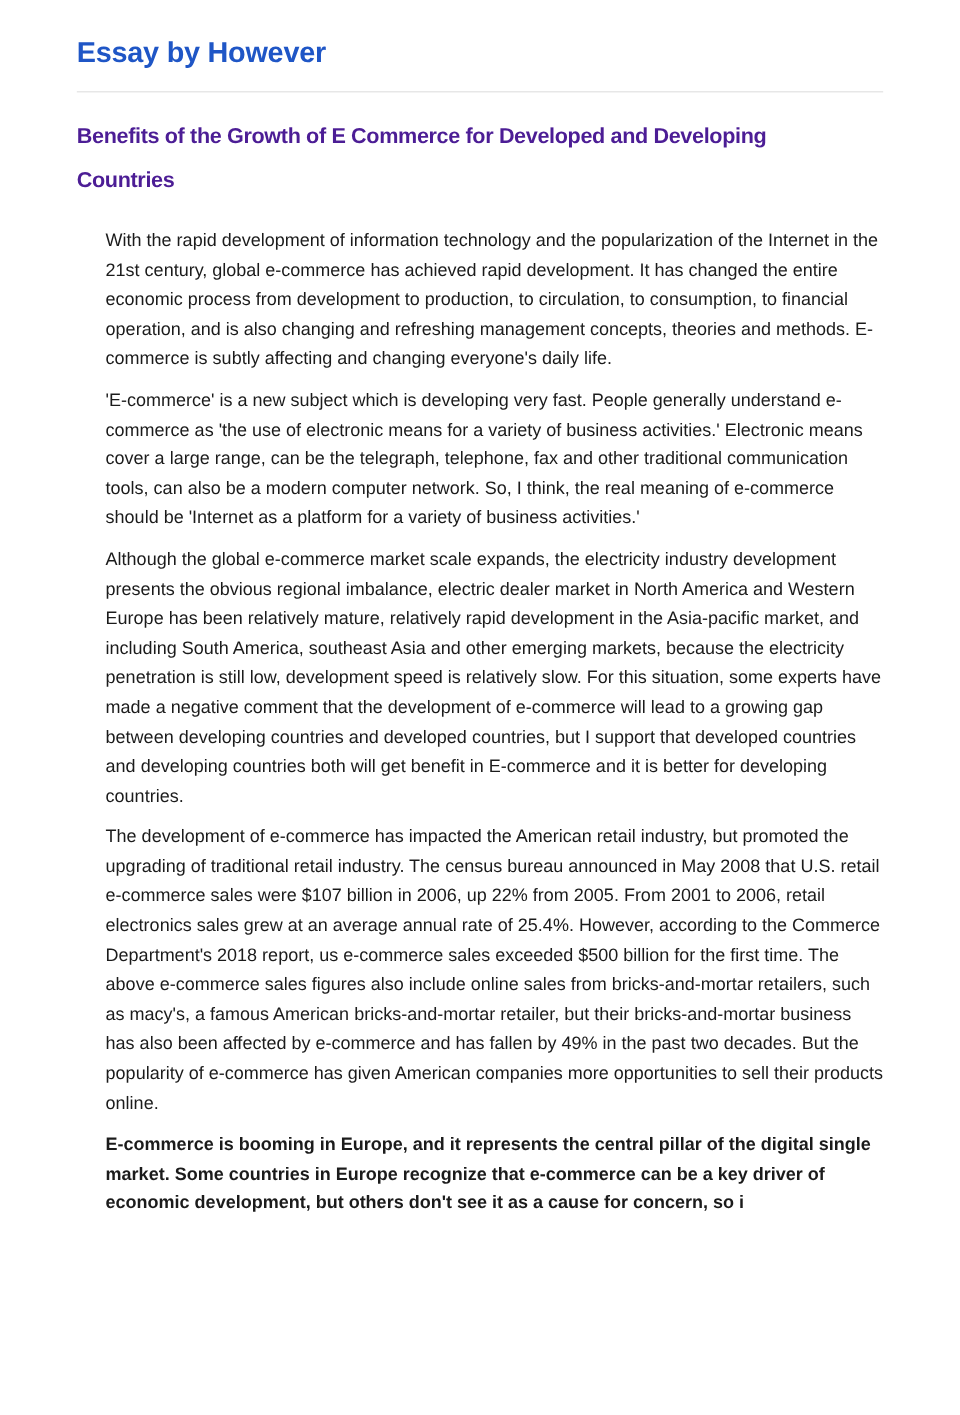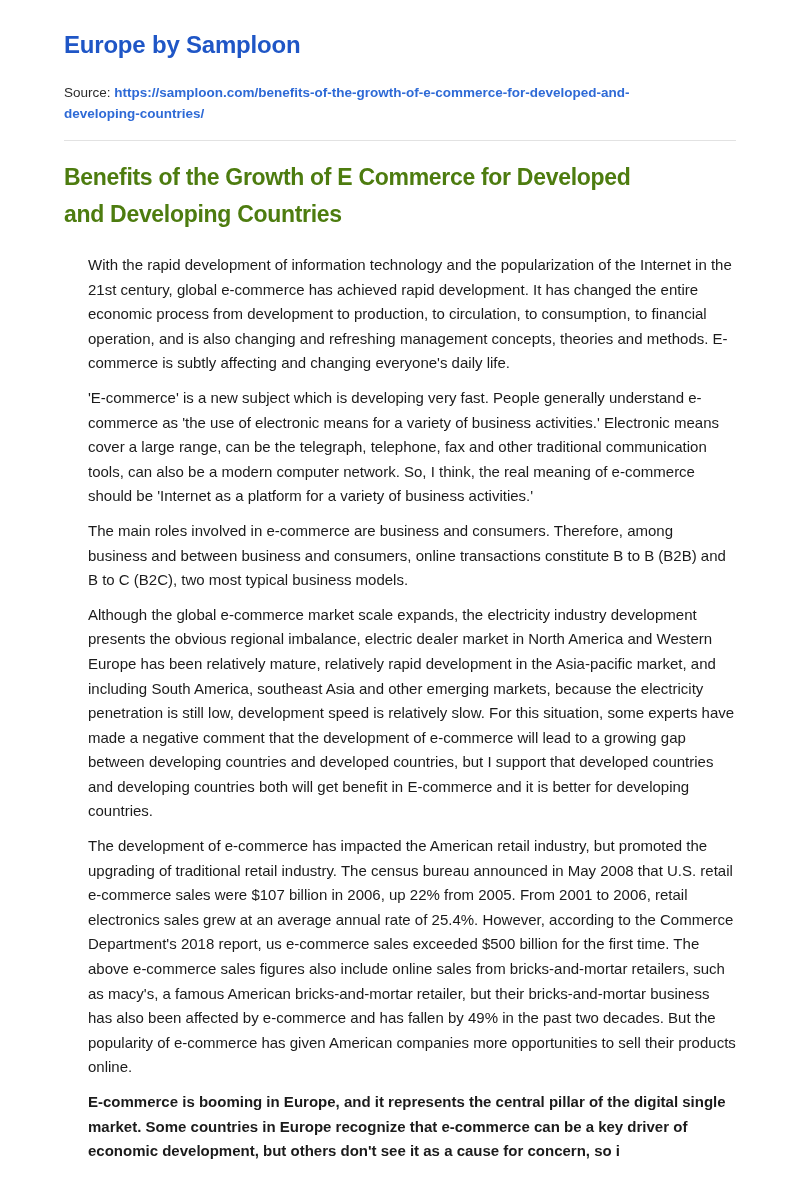--- a/index.html
+++ b/index.html
@@ -48,24 +48,24 @@
   }
   .divider {
     margin-top: 16px;
     border: 0;
     border-top: 1px solid #e2e2e2;
     width: 672px;
     margin-left: 0;
   }
   .doc-title {
     margin-top: 18px;
-    font-size: 23px;
+    font-size: 18px;
     line-height: 37px;
     font-weight: bold;
-    color: #4d7c0f;
+    color: #4c1d95;
     letter-spacing: -0.3px;
     max-width: 600px;
   }
   .body-copy {
     margin-top: 20px;
     margin-left: 24px;
   }
   .body-copy p {
     margin: 0 0 10px 0;
     font-size: 15px;
@@ -77,33 +77,28 @@
   .body-copy p:last-child {
     margin-bottom: 0;
     font-weight: bold;
   }
 </style>
 </head>
 <body>
 
 <div class="page">
 
-  <div class="brand">Europe by Samploon</div>
+  <div class="brand">Essay by However</div>
 
-  <div class="source-line">
-    <span class="source-label">Source:</span>
-    <span class="source-url">https://samploon.com/benefits-of-the-growth-of-e-commerce-for-developed-and-developing-countries/</span>
-  </div>
 
   <hr class="divider">
 
   <h1 class="doc-title">Benefits of the Growth of E Commerce for Developed and Developing Countries</h1>
 
   <div class="body-copy">
     <p>With the rapid development of information technology and the popularization of the Internet in the 21st century, global e-commerce has achieved rapid development. It has changed the entire economic process from development to production, to circulation, to consumption, to financial operation, and is also changing and refreshing management concepts, theories and methods. E-commerce is subtly affecting and changing everyone's daily life.</p>
     <p>'E-commerce' is a new subject which is developing very fast. People generally understand e-commerce as 'the use of electronic means for a variety of business activities.' Electronic means cover a large range, can be the telegraph, telephone, fax and other traditional communication tools, can also be a modern computer network. So, I think, the real meaning of e-commerce should be 'Internet as a platform for a variety of business activities.'</p>
-    <p>The main roles involved in e-commerce are business and consumers. Therefore, among business and between business and consumers, online transactions constitute B to B (B2B) and B to C (B2C), two most typical business models.</p>
     <p>Although the global e-commerce market scale expands, the electricity industry development presents the obvious regional imbalance, electric dealer market in North America and Western Europe has been relatively mature, relatively rapid development in the Asia-pacific market, and including South America, southeast Asia and other emerging markets, because the electricity penetration is still low, development speed is relatively slow. For this situation, some experts have made a negative comment that the development of e-commerce will lead to a growing gap between developing countries and developed countries, but I support that developed countries and developing countries both will get benefit in E-commerce and it is better for developing countries.</p>
     <p>The development of e-commerce has impacted the American retail industry, but promoted the upgrading of traditional retail industry. The census bureau announced in May 2008 that U.S. retail e-commerce sales were $107 billion in 2006, up 22% from 2005. From 2001 to 2006, retail electronics sales grew at an average annual rate of 25.4%. However, according to the Commerce Department's 2018 report, us e-commerce sales exceeded $500 billion for the first time. The above e-commerce sales figures also include online sales from bricks-and-mortar retailers, such as macy's, a famous American bricks-and-mortar retailer, but their bricks-and-mortar business has also been affected by e-commerce and has fallen by 49% in the past two decades. But the popularity of e-commerce has given American companies more opportunities to sell their products online.</p>
     <p>E-commerce is booming in Europe, and it represents the central pillar of the digital single market. Some countries in Europe recognize that e-commerce can be a key driver of economic development, but others don't see it as a cause for concern, so i</p>
   </div>
 
 </div>
 
 </body></html>

